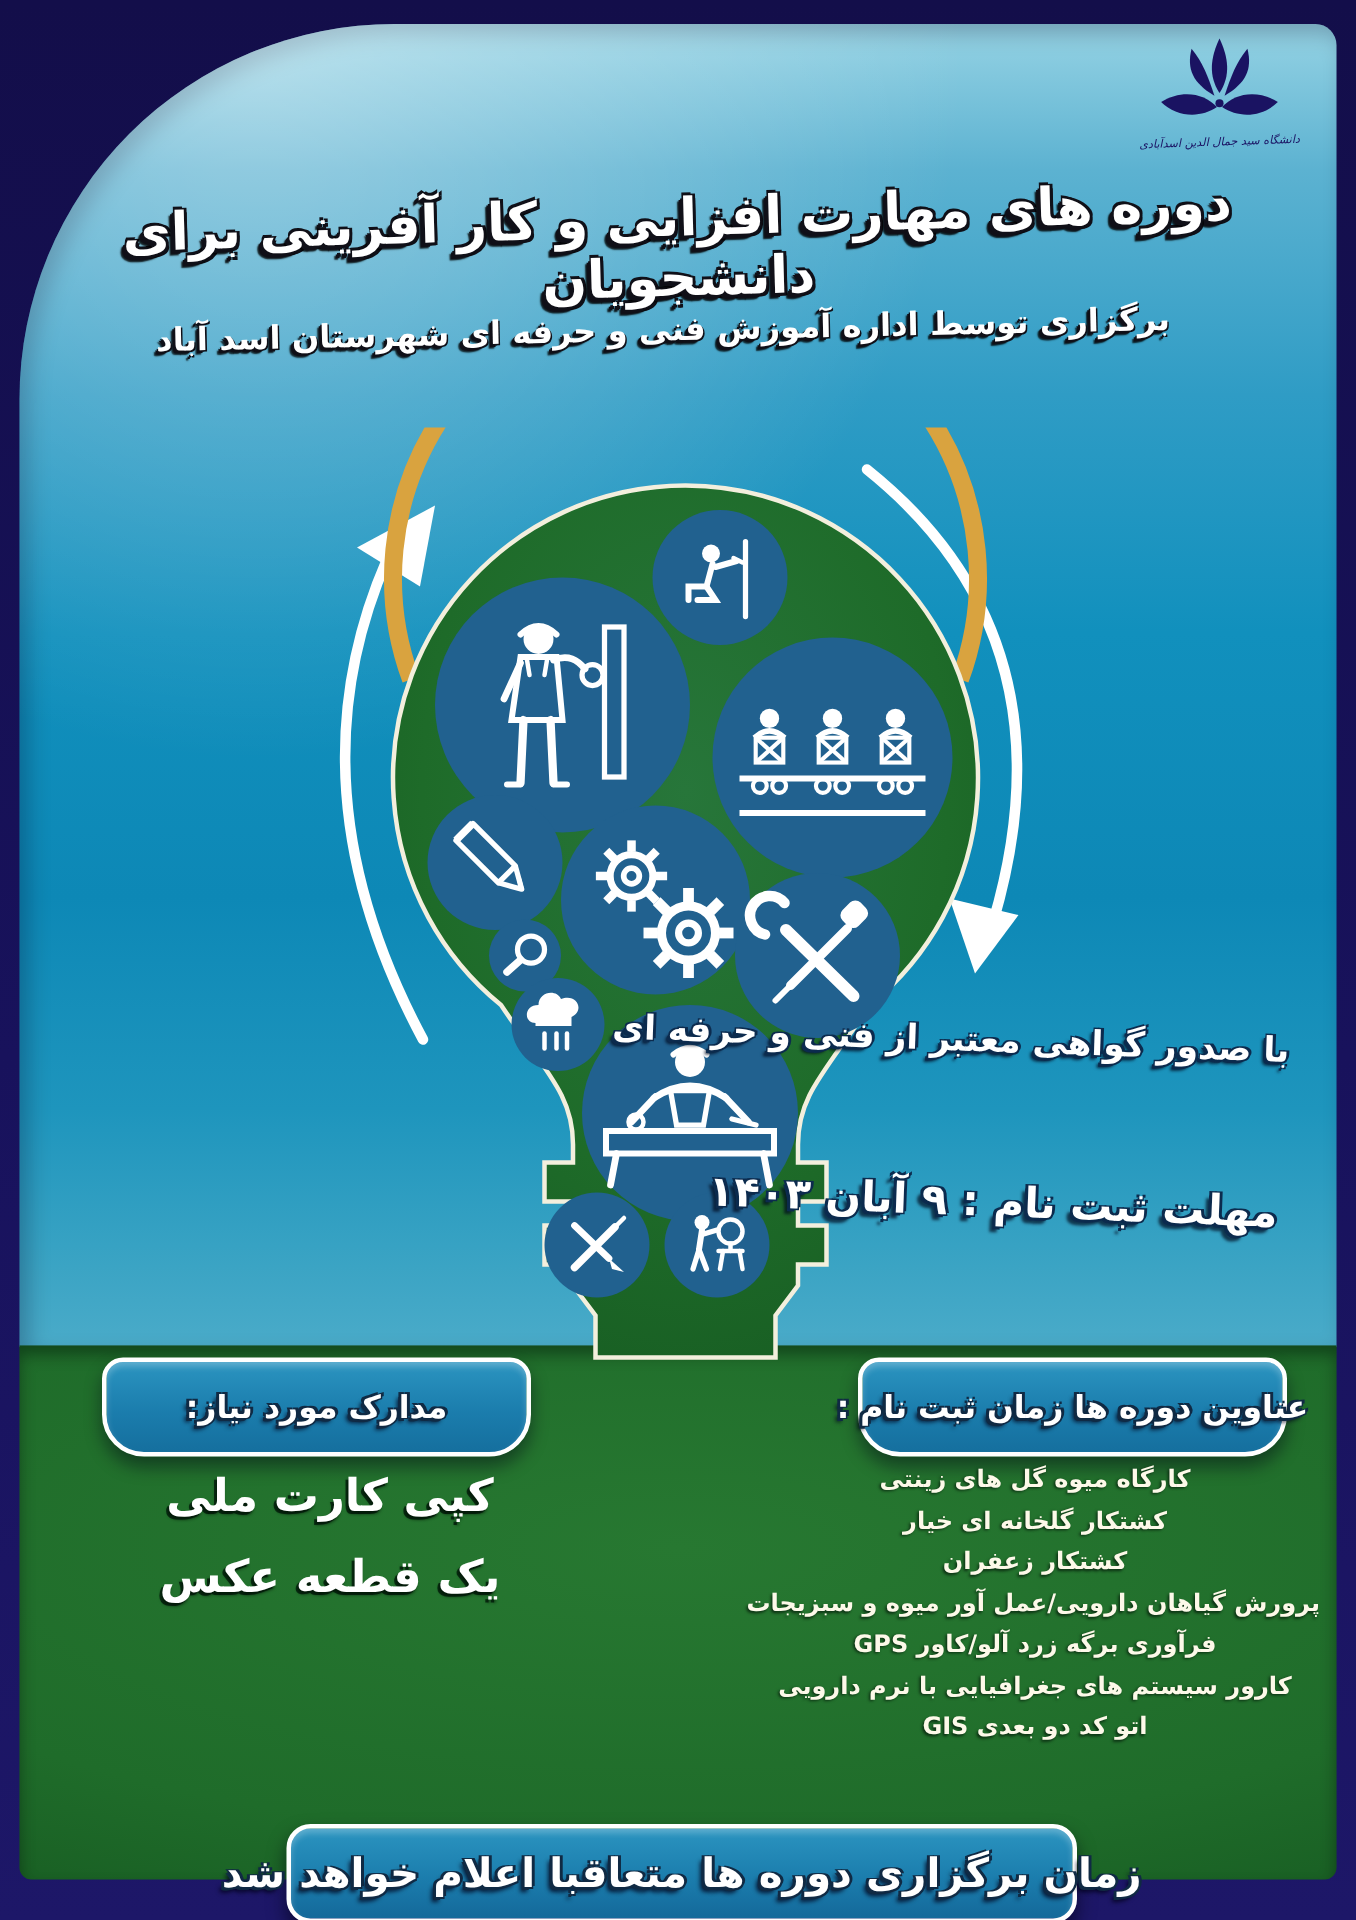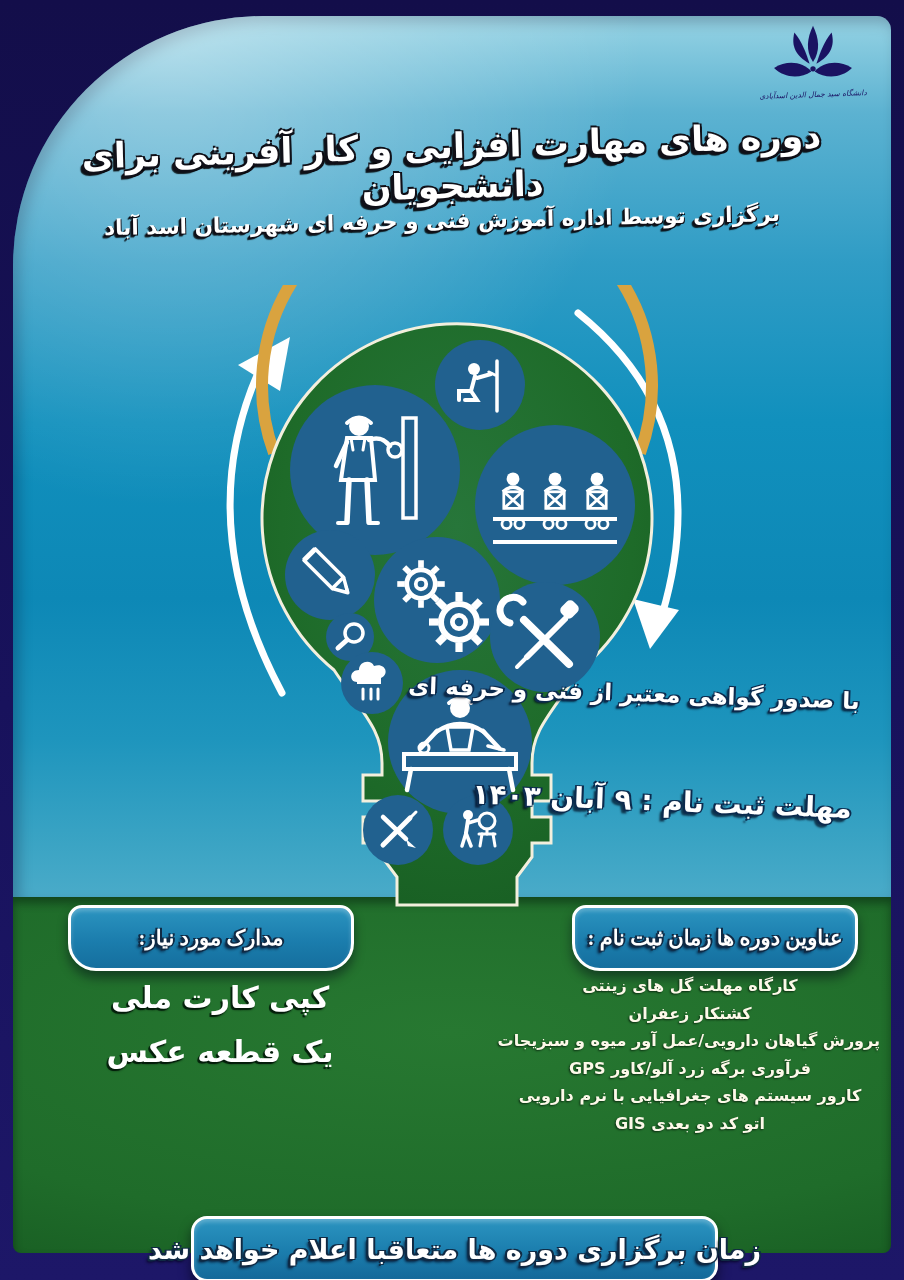--- a/index.html
+++ b/index.html
@@ -44,21 +44,21 @@
   .deadline{position:absolute;right:52px;top:792px;font-size:28px;font-weight:bold;color:#fff;
        transform:rotate(2.2deg);transform-origin:right center;white-space:nowrap;
        text-shadow:-1px 1px 0 #0c2b4e,1px 1px 0 #0c2b4e,-2px 2px 0 #0c2b4e,2px -1px 0 #0c2b4e,
                    -2px -1px 0 #0c2b4e,-4px 4px 2px rgba(0,10,30,.7);}
 
   
   .box{position:absolute;height:60px;width:280px;
        background:linear-gradient(180deg,#2b94c0 0%,#1b7dad 55%,#156f9e 100%);
        border:3px solid #fff;border-radius:14px 14px 28px 28px;
        box-shadow:0 7px 11px rgba(0,5,20,.45), inset 0 3px 4px rgba(255,255,255,.25);
-       display:flex;align-items:center;justify-content:center;font-family:Liberation Serif, serif;}
+       display:flex;align-items:center;justify-content:center;}
   .box span{font-size:21px;font-weight:bold;color:#fff;white-space:nowrap;
        text-shadow:-1px 1px 0 #102a44,1px 1px 0 #102a44,-2px 2px 0 #102a44,
                    -2px -1px 0 #102a44,2px -1px 0 #102a44,-3px 3px 3px rgba(0,0,25,.8);}
   .doc-box{left:68px;top:905px;}
   .course-box{left:572px;top:905px;}
 
   
   .docs-col{position:absolute;left:75px;top:978px;width:290px;text-align:center;}
   .doc-item{font-size:30px;font-weight:bold;color:#fff;line-height:40px;margin-bottom:14px;
        text-shadow:-1px 2px 2px rgba(0,15,5,.65),-2px 2px 0 rgba(6,40,16,.9);}
@@ -294,21 +294,22 @@
   <div class="box course-box">
     <span>عناوین دوره ها زمان ثبت نام :</span>
   </div>
 
   <div class="docs-col">
     <div class="doc-item">کپی کارت ملی</div>
     <div class="doc-item">یک قطعه عکس</div>
   </div>
 
   <div class="courses-col">
-    <div class="course-item">کارگاه مهلت گل های زینتی</div>
+    <div class="course-item">کارگاه میوه گل های زینتی</div>
+    <div class="course-item">کشتکار گلخانه ای خیار</div>
     <div class="course-item">کشتکار زعفران</div>
     <div class="course-item">پرورش گیاهان دارویی/عمل آور میوه و سبزیجات</div>
     <div class="course-item">فرآوری برگه زرد آلو/کاور GPS</div>
     <div class="course-item">کارور سیستم های جغرافیایی با نرم دارویی</div>
     <div class="course-item">اتو کد دو بعدی GIS</div>
   </div>
 
   <div class="banner">
     <span>زمان برگزاری دوره ها متعاقبا اعلام خواهد شد</span>
   </div>

